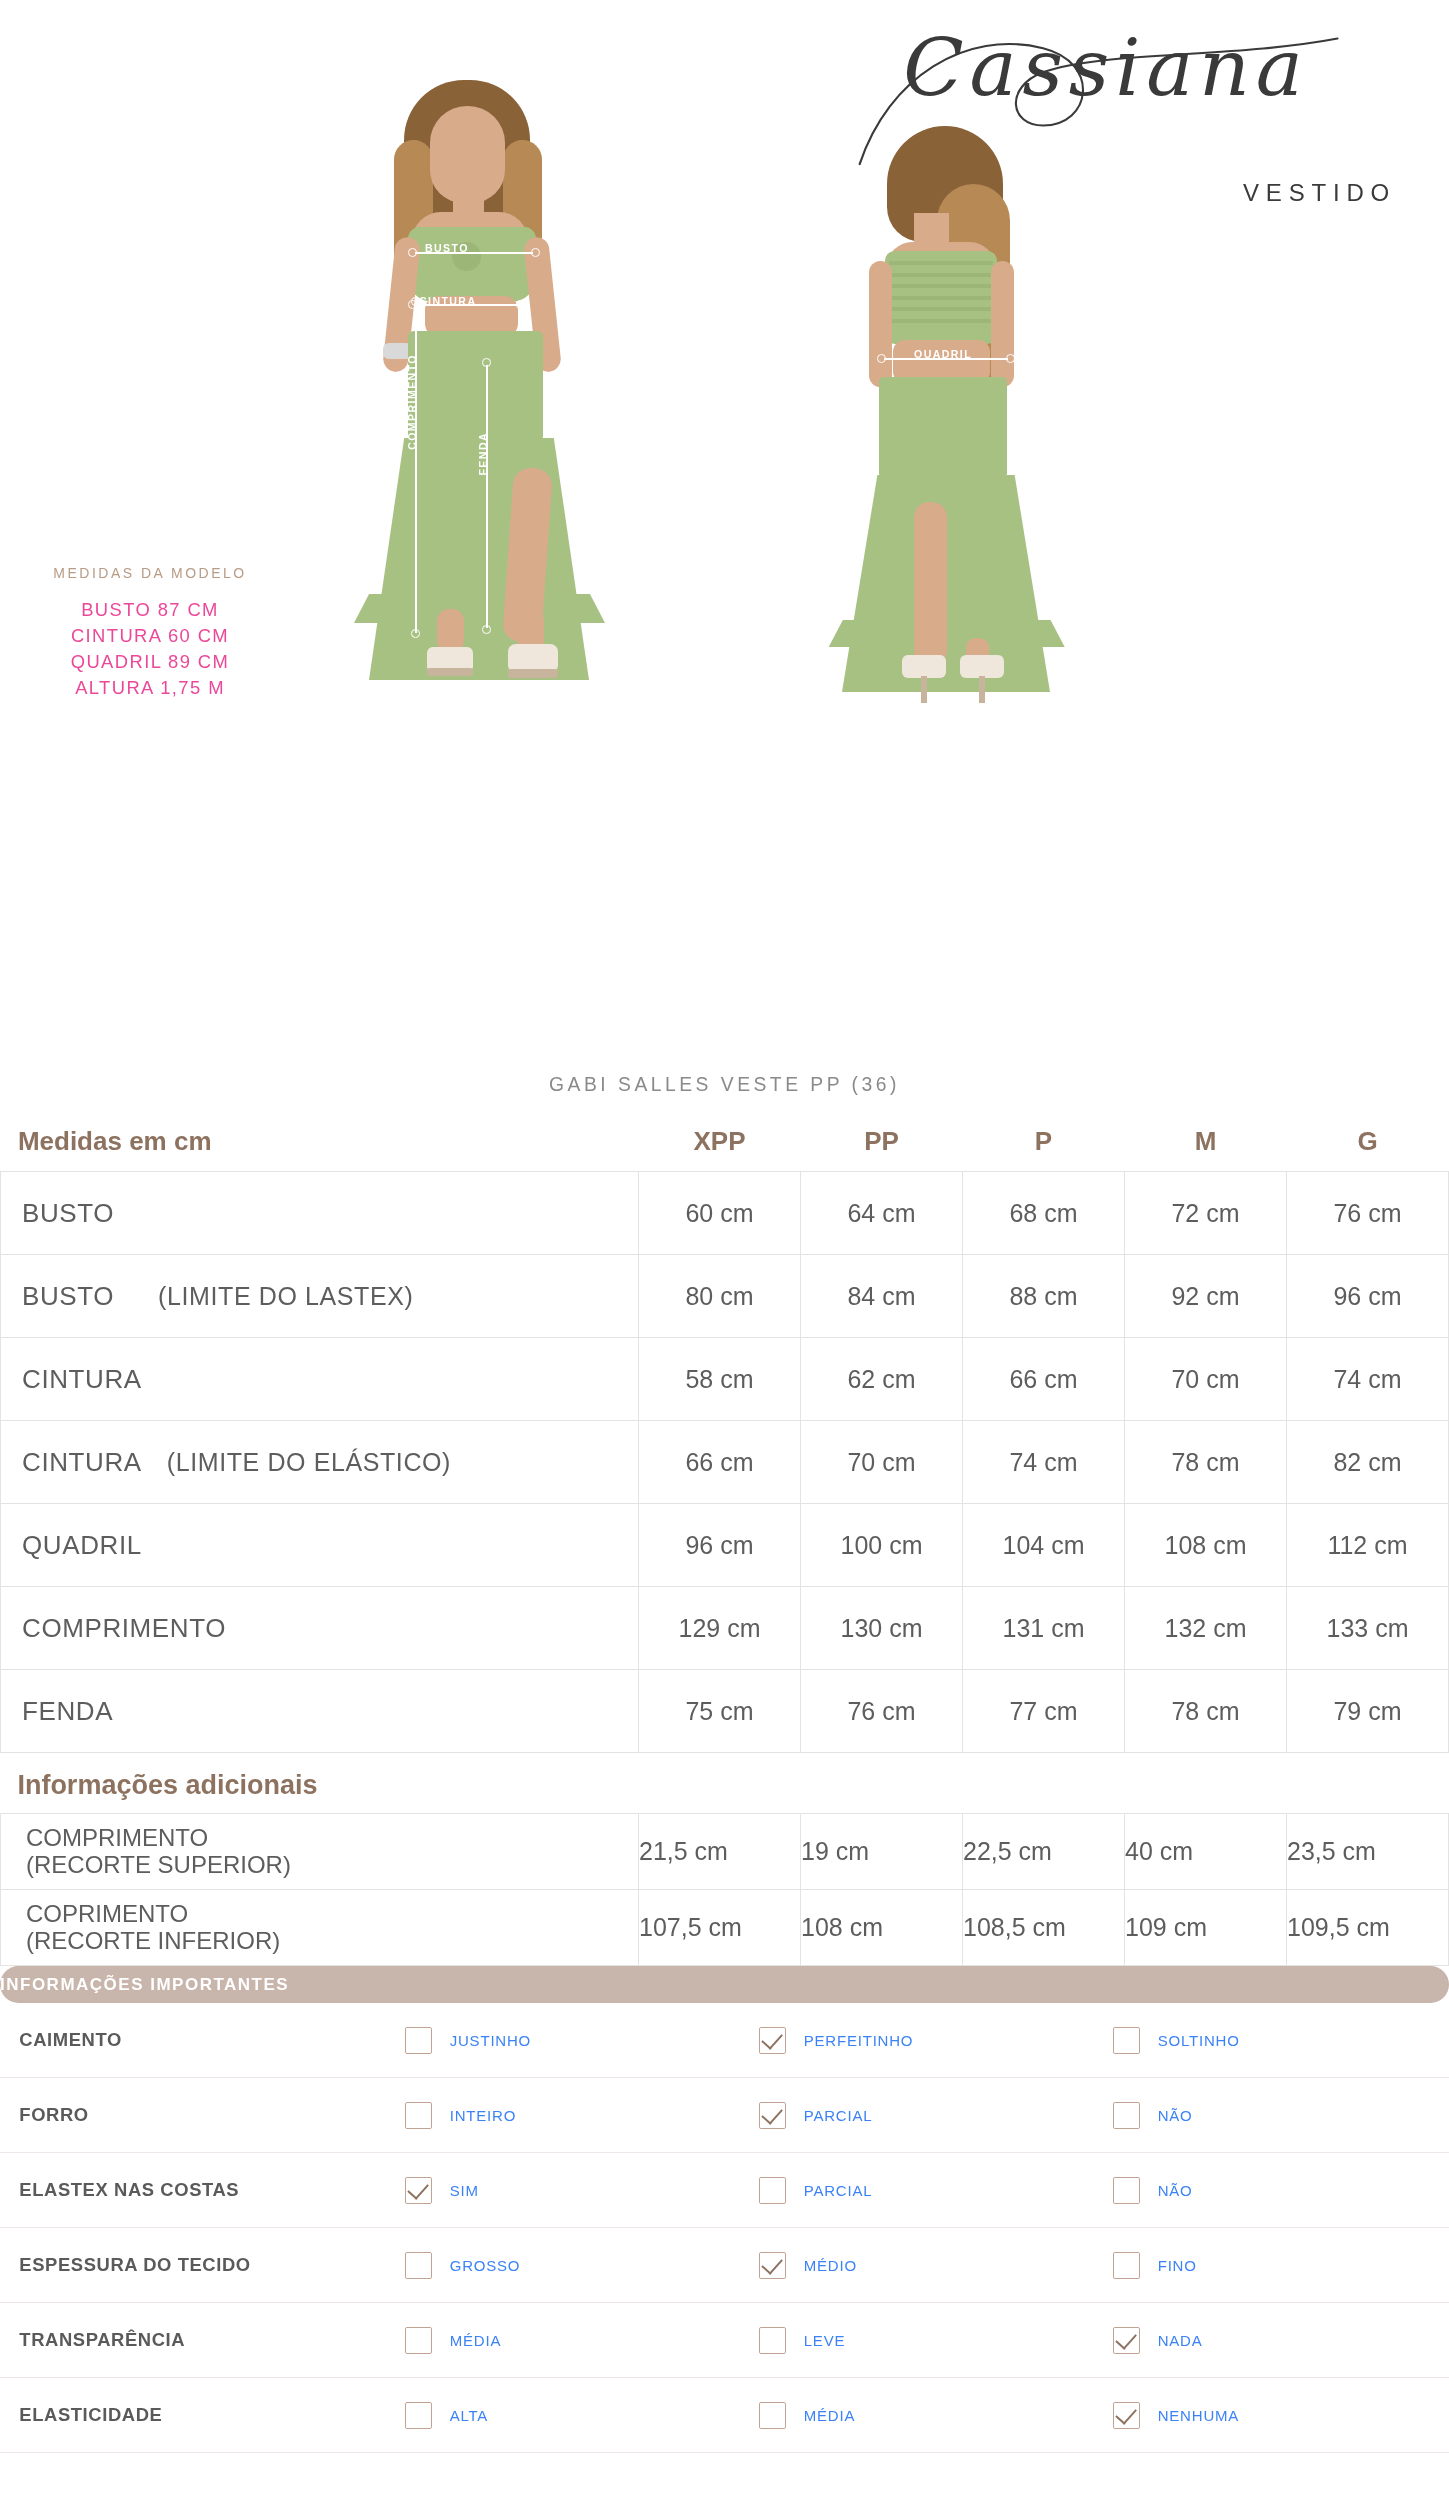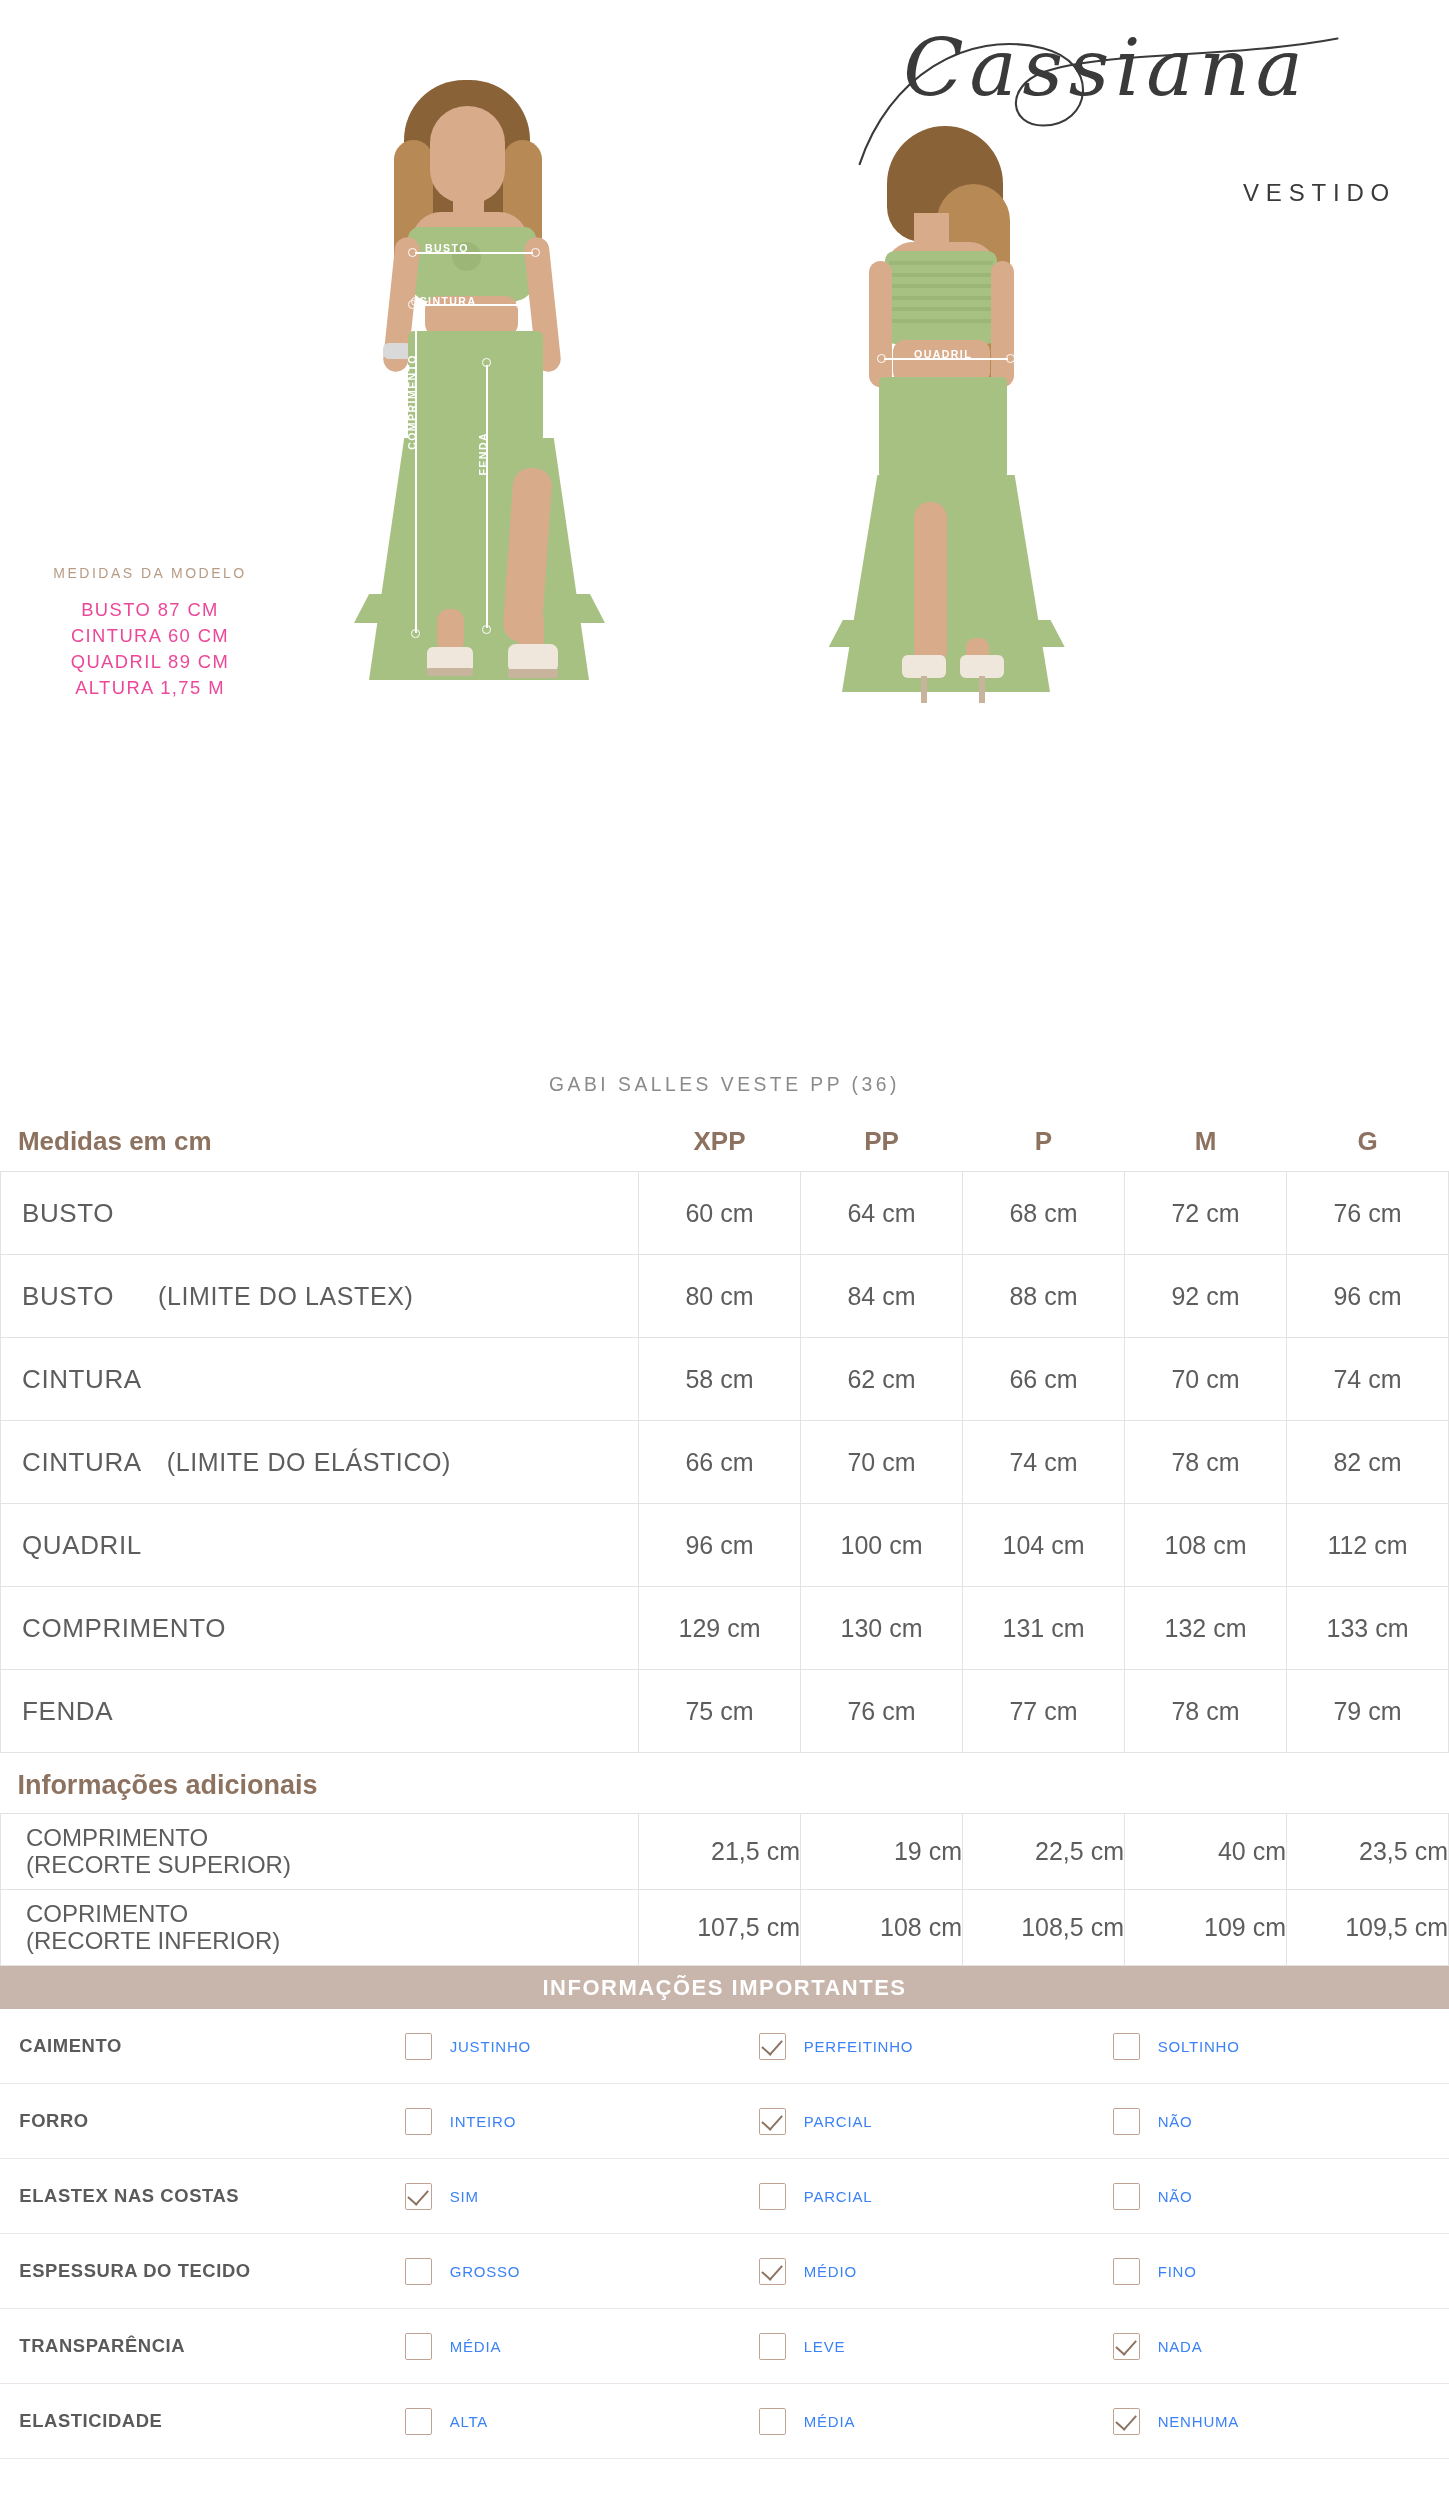--- a/index.html
+++ b/index.html
@@ -190,39 +190,40 @@
   .addl-title {
     font-size: 27px;
     font-weight: bold;
     color: #8d7260;
     padding: 17.4px 0 11.6px 17.4px;
   }
   .addl-row td {
     height: 75px;
     font-size: 25px;
     color: #5d5d5d;
-    text-align: right;
+    text-align: left;
     vertical-align: middle;
   }
   .addl-row td.lbl {
     text-align: left;
     padding-left: 25px;
     line-height: 1.15;
     font-size: 24px;
   }
 
   
   .imp-banner {
     background: #c8b5ab;
     color: #ffffff;
-    text-align: center;
-    font-size: 22px;
+    text-align: left;
+    font-size: 17px;
     font-weight: bold;
     letter-spacing: 1.5px;
     padding: 8.7px 0;
+    border-radius: 19px;
   }
   .imp-table { width: 1449px; border-collapse: collapse; table-layout: fixed; }
   .imp-table td {
     border: none;
     border-bottom: 1px solid #ece7e4;
     height: 74px;
     vertical-align: middle;
   }
   .imp-name {
     width: 386px;

